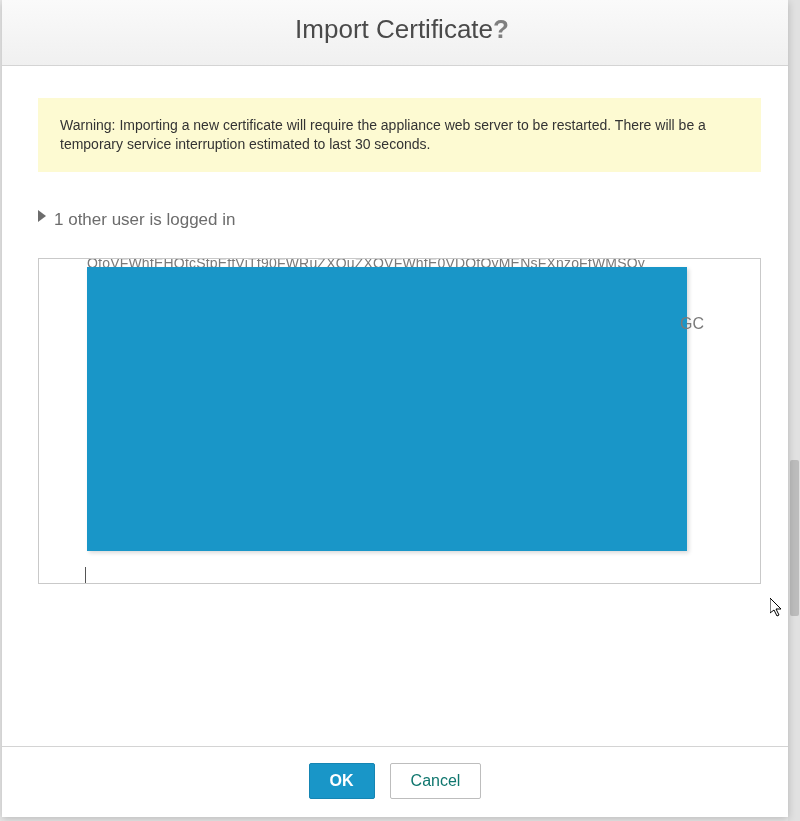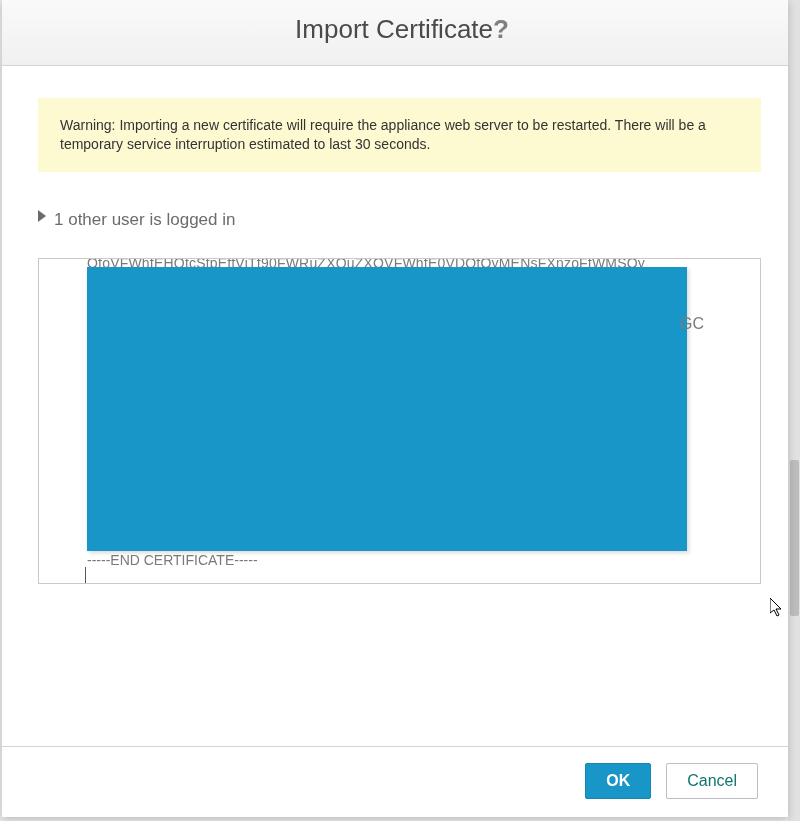--- a/index.html
+++ b/index.html
@@ -124,21 +124,21 @@
       left: 46px;
       top: 308px;
       width: 1px;
       height: 16px;
       background: #555;
     }
     .dialog-footer {
       border-top: 1px solid #d4d4d4;
       padding: 16px 30px 18px 30px;
       display: flex;
-      justify-content: flex-end;
+      justify-content: center;
       gap: 15px;
       background: #fff;
     }
     .btn {
       padding: 8px 20px;
       font-size: 16px;
       border-radius: 2px;
       cursor: pointer;
       font-family: inherit;
     }
@@ -199,21 +199,20 @@
 
     <div class="accordion">
       <span class="accordion-caret"></span>
       <span>1 other user is logged in</span>
     </div>
 
     <div class="cert-textarea-wrap">
       <div class="truncated-line">OfoVFWhfEHQtcStpEffVjTf90FWRuZXQuZXOVFWhfE0VDQfOyMENsFXnzoFfWMSOy</div>
       <div class="redact-block"></div>
       <div class="gc-fragment">GC</div>
-      <div class="end-cert">-----END CERTIFICATE-----</div>
       <div class="caret-line"></div>
     </div>
 
   </div>
 
   <div class="dialog-footer">
     <button class="btn btn-primary">OK</button>
     <button class="btn btn-secondary">Cancel</button>
   </div>
 

